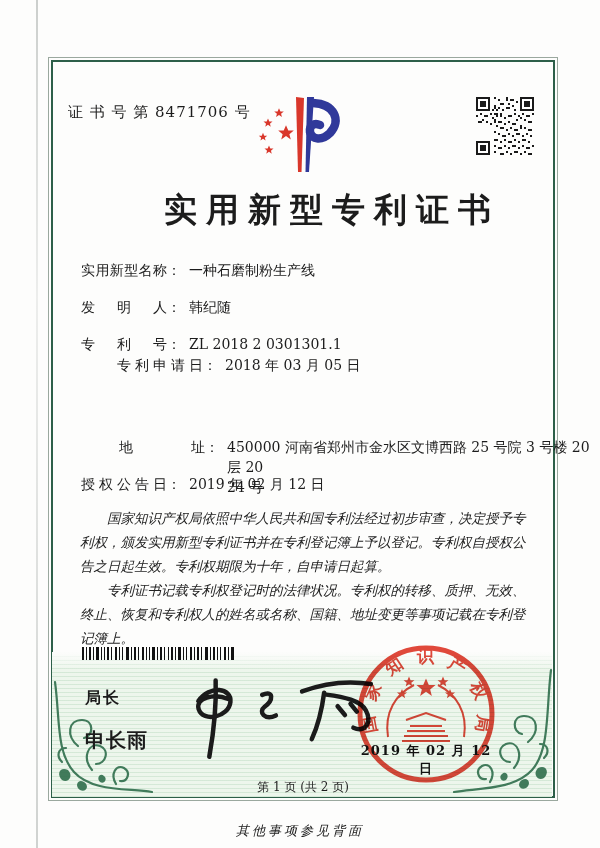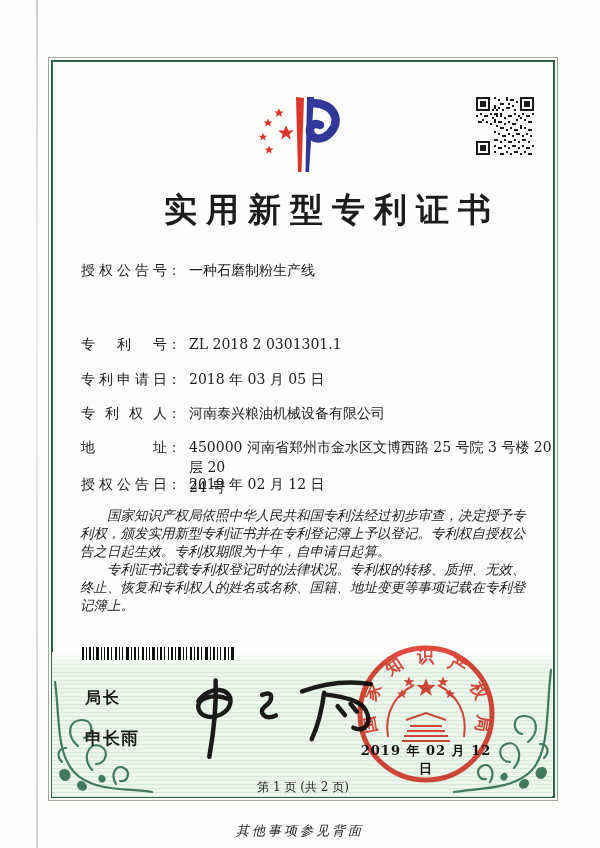--- a/index.html
+++ b/index.html
@@ -28,30 +28,30 @@
 
   #title{left:48px;top:188px;width:559px;text-align:center;font-size:33px;font-weight:700;
          letter-spacing:9px;text-indent:9px;z-index:3;}
 
   .field-row{position:absolute;left:81px;font-size:14px;line-height:20px;white-space:nowrap;z-index:3;}
   .f-label{display:inline-block;width:86px;text-align:justify;text-align-last:justify;vertical-align:top;}
   .f-colon{display:inline-block;margin:0 8px 0 0;vertical-align:top;}
   .f-value{display:inline-block;vertical-align:top;}
   .addr-val{white-space:normal;width:372px;}
 
-  #legal{left:80px;top:506px;width:446px;font-size:13.5px;line-height:18px;
+  #legal{left:80px;top:506px;width:446px;font-size:13.5px;line-height:24px;
          font-style:italic;color:#222;z-index:3;}
   #legal p{margin:0;text-indent:2em;}
 
   #barcode{left:82px;top:647px;z-index:3;}
 
   #director-title{left:85px;top:688px;font-family:"Liberation Sans","DejaVu Sans",sans-serif;
                   font-weight:600;font-size:16px;letter-spacing:2px;z-index:3;}
   #director-name{left:85px;top:727px;font-family:"Liberation Sans","DejaVu Sans",sans-serif;
-                 font-weight:600;font-size:17px;letter-spacing:1px;z-index:3;}
+                 font-weight:600;font-size:20px;letter-spacing:1px;z-index:3;}
 
   #signature{left:175px;top:668px;z-index:3;transform:rotate(-2deg);}
 
   #seal{left:352px;top:640px;z-index:4;mix-blend-mode:multiply;}
   #seal-date{left:356px;top:742px;width:140px;text-align:center;font-size:13px;font-weight:700;
              letter-spacing:1px;z-index:5;color:#111;}
 
   #page-num{left:48px;top:779px;width:510px;text-align:center;font-size:12px;z-index:3;}
   #back-note{left:0;top:822px;width:600px;text-align:center;font-size:13px;
              font-style:italic;letter-spacing:3px;}
@@ -91,20 +91,21 @@
       <path d="M66,116 C60,106 66,96 74,100 C81,104 78,114 70,113"></path>
       <path d="M12,92 C6,86 8,78 16,78"></path>
     </g>
     <g fill="#2f6e4c" stroke="none">
       <path d="M18,102 C10,98 6,106 12,112 C18,116 24,108 18,102 Z"></path>
       <path d="M34,114 C28,110 24,118 30,122 C36,125 40,118 34,114 Z"></path>
       <path d="M54,108 C50,104 46,110 50,114 C54,117 58,111 54,108 Z"></path>
     </g>
   </svg>
 
+  <div id="cert-number" class="abs">证 书 号 第 8471706 号</div>
 
   <svg class="abs" style="left:256px;top:92px;z-index:3;" width="90" height="86" viewBox="0 0 90 86">
     <defs>
       <path id="star" d="M0,-6 L1.76,-1.85 6,-1.85 2.6,0.9 3.67,5 0,2.4 -3.67,5 -2.6,0.9 -6,-1.85 -1.76,-1.85 Z"></path>
     </defs>
     <g fill="#d9372b">
       <use href="#star" transform="translate(30,41) scale(1.3)"></use>
       <use href="#star" transform="translate(23,21) scale(0.8)"></use>
       <use href="#star" transform="translate(12,31) scale(0.75)"></use>
       <use href="#star" transform="translate(7,45) scale(0.7)"></use>
@@ -130,32 +131,32 @@
       <rect x="2" y="2" width="3" height="3"></rect>
         <rect x="24" y="2" width="3" height="3"></rect>
         <rect x="2" y="24" width="3" height="3"></rect>
       <path d="M9,0h1v1h-1z M11,1h1v1h-1z M12,3h2v1h-2z M9,4h1v2h-1z M11,5h1v1h-1z M13,6h1v1h-1z M15,0h1v2h-1z M17,1h2v1h-2z M16,3h1v1h-1z M18,4h1v1h-1z M15,5h2v1h-2z M19,6h1v1h-1z M20,2h1v1h-1z M8,6h1v1h-1z M10,6h1v1h-1z M9,8h2v1h-2z M0,9h1v1h-1z M2,8h1v1h-1z M4,9h2v1h-2z M7,8h1v1h-1z M8,10h1v1h-1z M3,11h1v1h-1z M1,12h2v1h-2z M5,12h1v1h-1z M7,13h1v1h-1z M10,9h1v1h-1z M12,8h1v2h-1z M14,10h1v1h-1z M16,9h2v1h-2z M19,8h1v1h-1z M21,9h1v1h-1z M23,8h1v1h-1z M25,9h2v1h-2z M28,8h1v1h-1z M22,10h1v1h-1z M24,11h1v1h-1z M26,12h2v1h-2z M9,11h1v2h-1z M11,12h2v1h-2z M14,13h1v1h-1z M16,12h1v1h-1z M18,13h2v1h-2z M20,11h1v1h-1z M10,14h1v1h-1z M12,15h2v1h-2z M15,16h1v1h-1z M17,15h1v1h-1z M19,16h2v1h-2z M22,14h1v2h-1z M24,15h1v1h-1z M26,16h2v1h-2z M9,17h1v1h-1z M11,18h1v1h-1z M13,19h2v1h-2z M16,18h1v1h-1z M18,19h1v1h-1z M20,18h2v1h-2z M23,19h1v1h-1z M25,18h1v1h-1z M27,19h1v1h-1z M9,21h2v1h-2z M12,22h1v1h-1z M14,21h1v1h-1z M16,22h2v1h-2z M19,21h1v1h-1z M21,22h1v1h-1z M23,21h2v1h-2z M26,22h1v1h-1z M9,24h1v1h-1z M11,25h2v1h-2z M14,24h1v1h-1z M16,25h1v1h-1z M18,24h2v1h-2z M21,25h1v1h-1z M23,24h1v1h-1z M25,25h2v1h-2z M28,24h1v1h-1z M9,27h1v1h-1z M12,28h2v1h-2z M15,27h1v1h-1z M17,28h1v1h-1z M19,27h2v1h-2z M22,28h1v1h-1z M24,27h1v1h-1z M26,28h2v1h-2z"></path>
     </g>
   </svg>
 
   <div id="title" class="abs">实用新型专利证书</div>
 
   <div class="field-row" style="top:260px;">
-    <span class="f-label">授权公告号</span><span class="f-colon">：</span><span class="f-value">一种石磨制粉生产线</span>
+    <span class="f-label">实用新型名称</span><span class="f-colon">：</span><span class="f-value">一种石磨制粉生产线</span>
+  </div>
+  <div class="field-row" style="top:297px;">
+    <span class="f-label">发明人</span><span class="f-colon">：</span><span class="f-value">韩纪随</span>
   </div>
   <div class="field-row" style="top:334px;">
     <span class="f-label">专利号</span><span class="f-colon">：</span><span class="f-value">ZL 2018 2 0301301.1</span>
   </div>
-  <div class="field-row" style="top:369px;">
+  <div class="field-row" style="top:355px;margin-left:36px;">
     <span class="f-label">专利申请日</span><span class="f-colon">：</span><span class="f-value">2018 年 03 月 05 日</span>
   </div>
-  <div class="field-row" style="top:403px;">
-    <span class="f-label">专利权人</span><span class="f-colon">：</span><span class="f-value">河南泰兴粮油机械设备有限公司</span>
-  </div>
-  <div class="field-row" style="top:437px;">
+  <div class="field-row" style="top:437px;margin-left:38px;">
     <span class="f-label">地址</span><span class="f-colon">：</span><span class="f-value addr-val"><span>450000  河南省郑州市金水区文博西路 25 号院 3 号楼 20 层 20</span><br><span>24 号</span></span>
   </div>
   <div class="field-row" style="top:474px;">
     <span class="f-label">授权公告日</span><span class="f-colon">：</span><span class="f-value">2019 年 02 月 12 日</span>
   </div>
 
   <div id="legal" class="abs">
     <p>国家知识产权局依照中华人民共和国专利法经过初步审查，决定授予专利权，颁发实用新型专利证书并在专利登记簿上予以登记。专利权自授权公告之日起生效。专利权期限为十年，自申请日起算。</p>
     <p>专利证书记载专利权登记时的法律状况。专利权的转移、质押、无效、终止、恢复和专利权人的姓名或名称、国籍、地址变更等事项记载在专利登记簿上。</p>
   </div>

